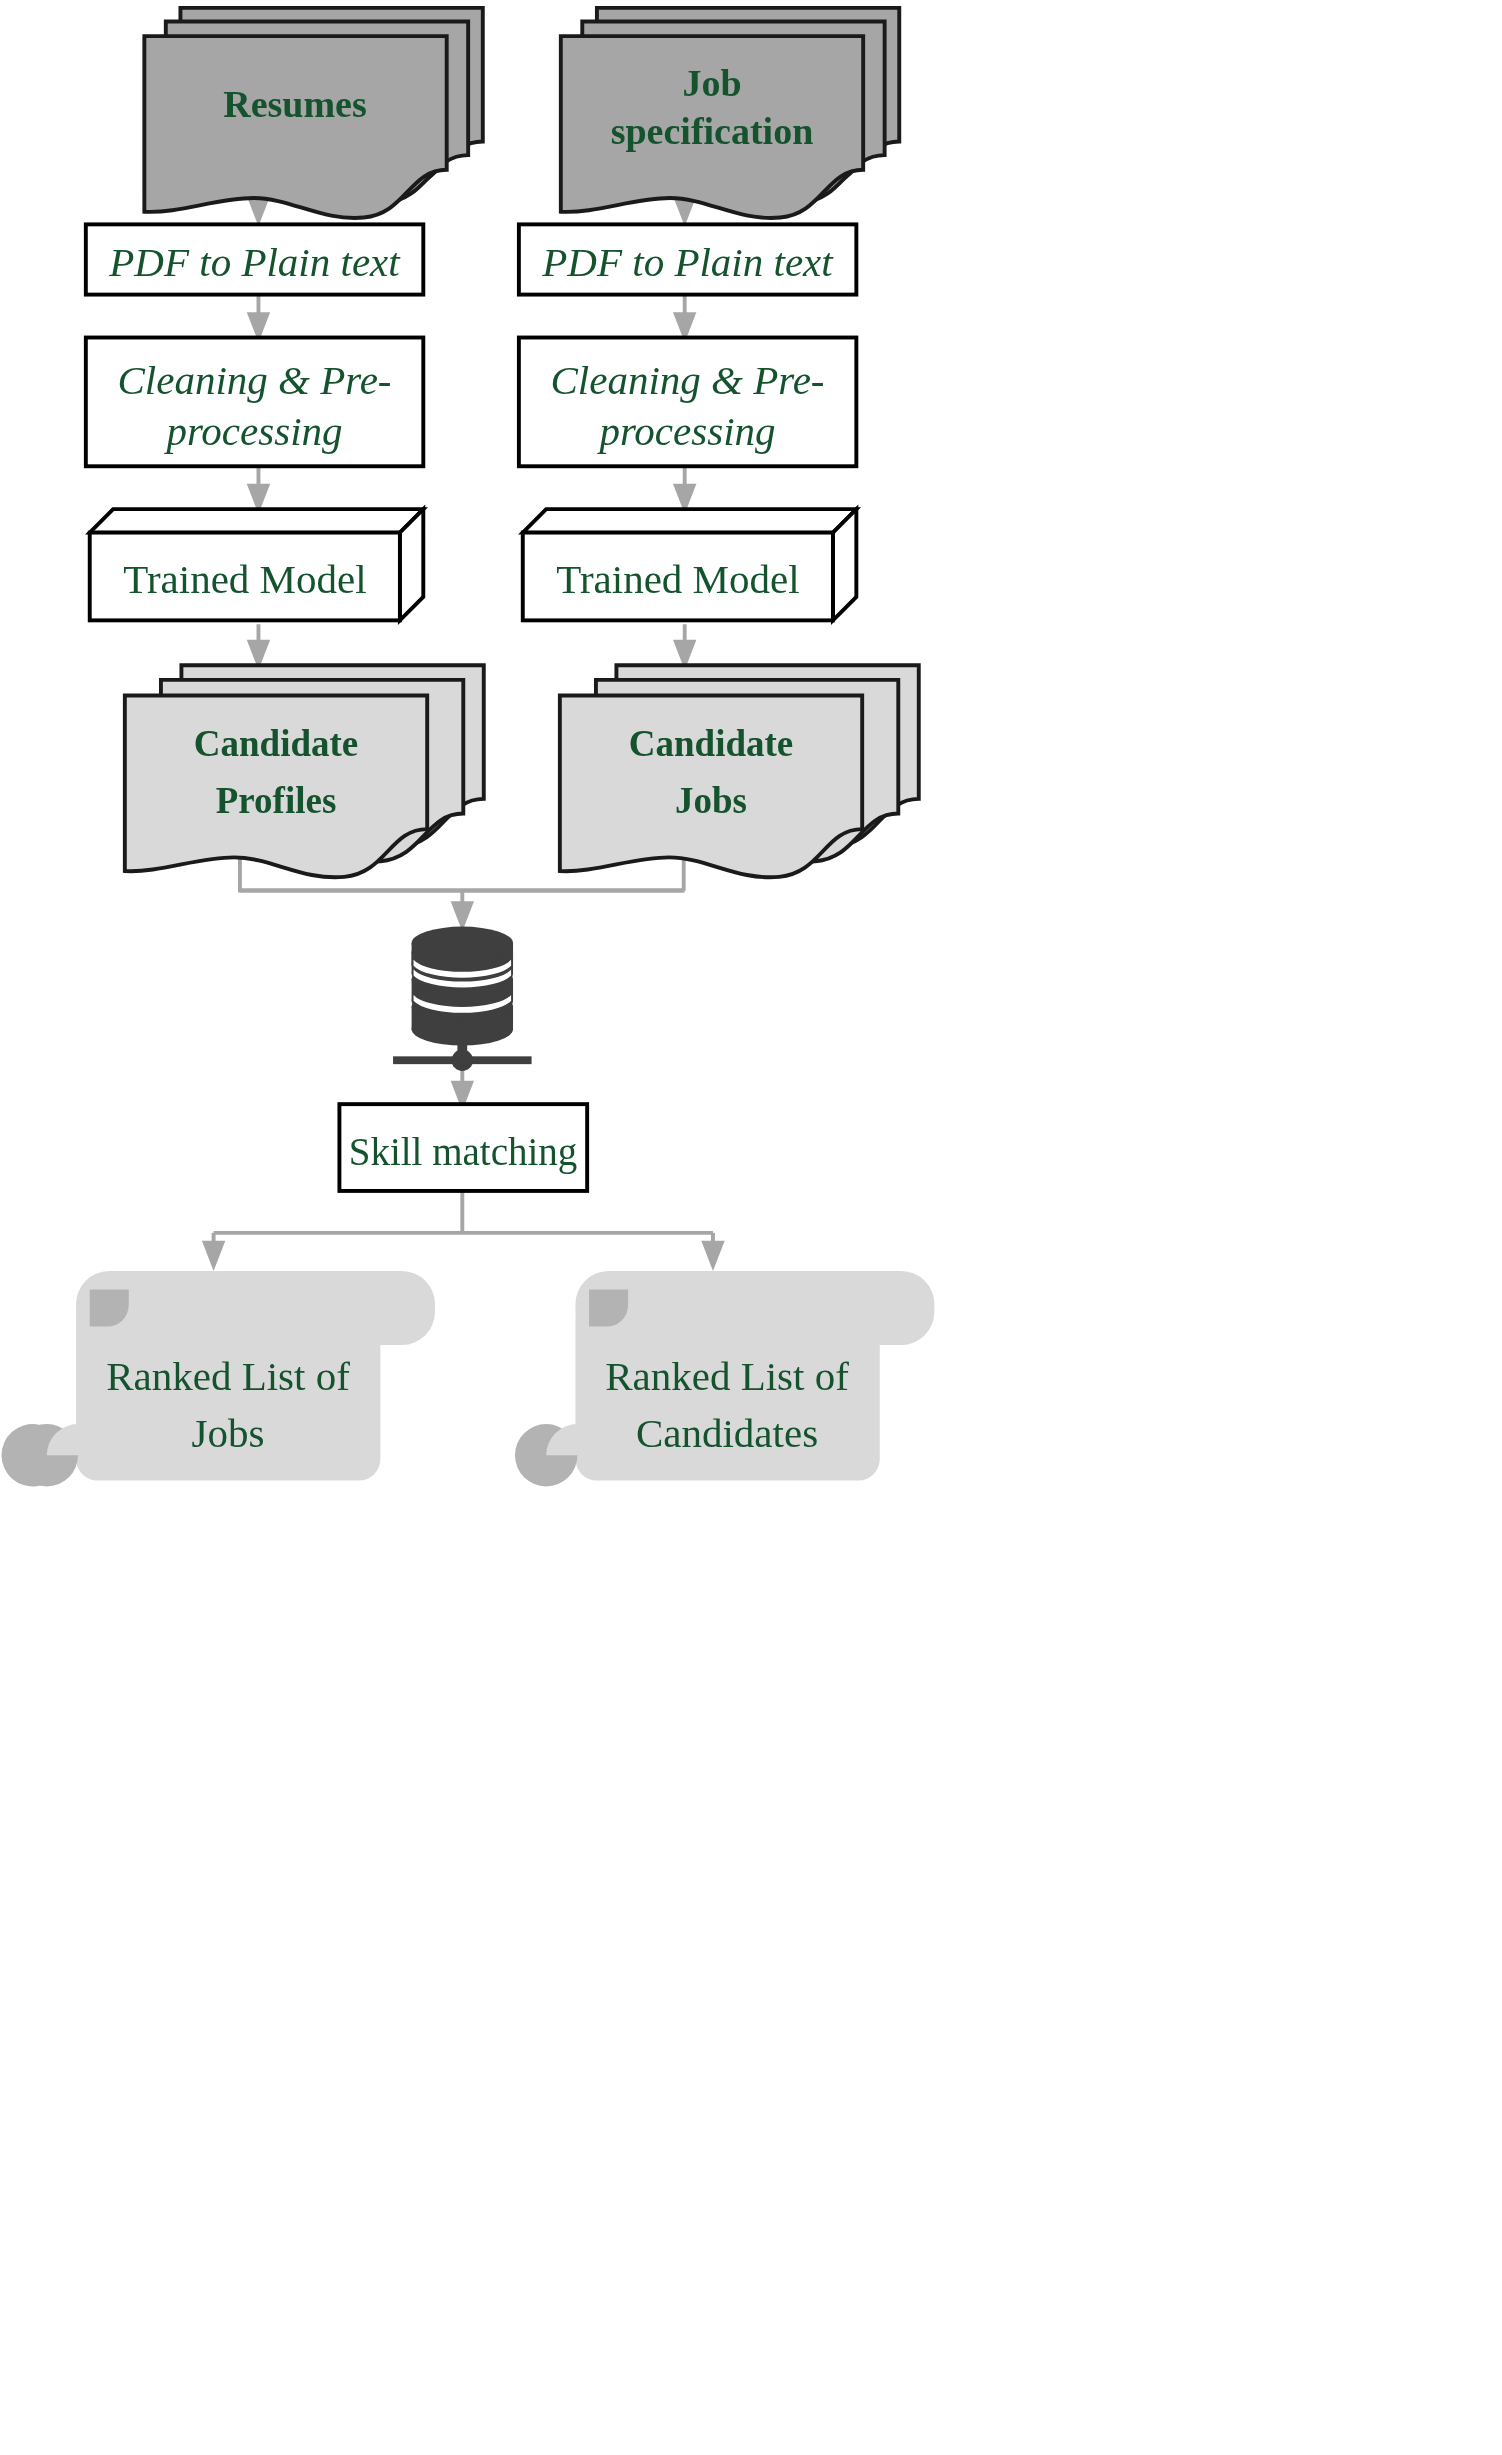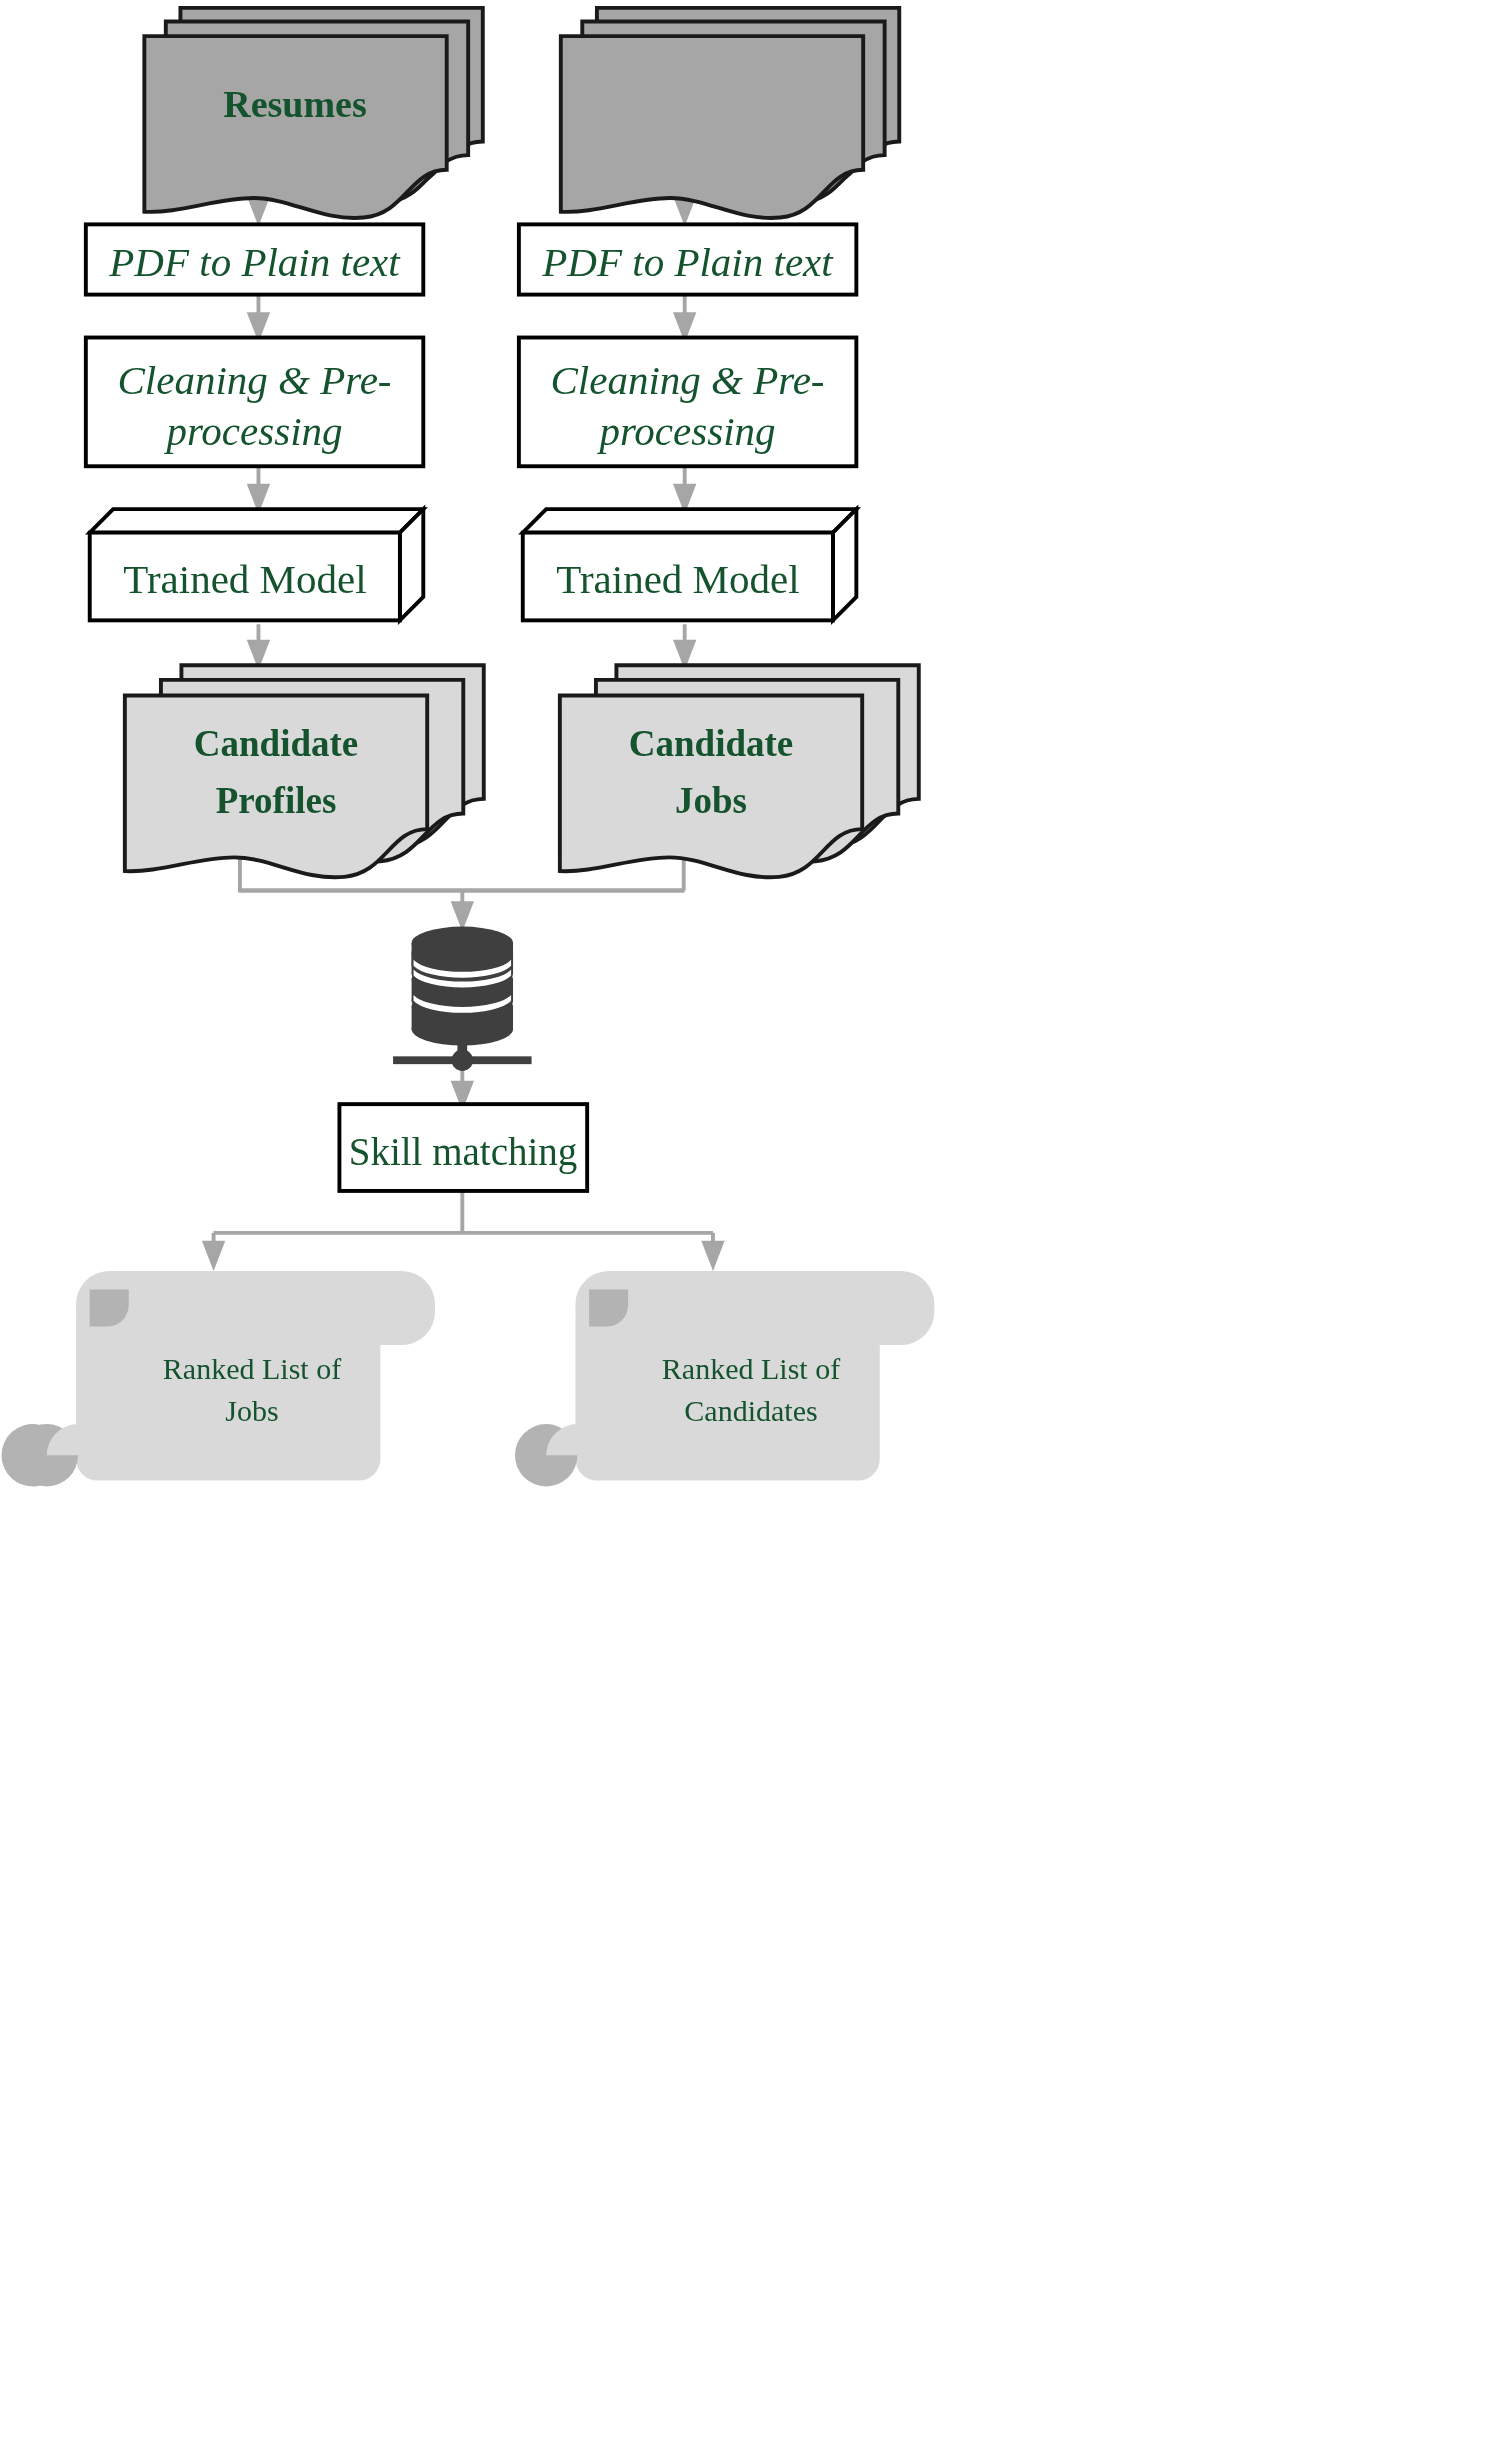--- a/index.html
+++ b/index.html
@@ -44,22 +44,21 @@
     font-size: 41px;
   }
   .t-cand {
     font-size: 37px;
     font-weight: bold;
   }
   .t-skill {
     font-size: 39px;
   }
   .t-scroll {
-    font-size: 30px;
-    padding-left: 24px;
+    font-size: 41px;
   }
 </style>
 </head>
 <body>
 
 <div id="canvas">
 
   <svg id="svgroot" viewBox="0 0 1541 2518" xmlns="http://www.w3.org/2000/svg">
 
     <defs>
@@ -239,20 +238,22 @@
       <rect x="590" y="1330" width="312" height="188" rx="22" ry="22" fill="#d9d9d9"></rect>
       <path d="M 604,1322 L 644,1322 L 644,1338 A 22,22 0 0 1 620,1360 L 604,1360 Z" fill="#b3b3b3"></path>
       <circle cx="560" cy="1492" r="32" fill="#b3b3b3"></circle>
       <path d="M 560,1492 L 592,1492 L 592,1460 A 32,32 0 0 0 560,1492 Z" fill="#d9d9d9"></path>
     </g>
 
   </svg>
 
   <div class="lbl t-doc-top" style="left:144px; top:81px; width:302px;">Resumes</div>
 
+  <div class="lbl t-doc-top" style="left:561px; top:60px; width:302px;">Job
+specification</div>
 
   <div class="lbl t-proc" style="left:86px; top:237px; width:337px;">PDF to Plain text</div>
 
   <div class="lbl t-proc" style="left:519px; top:237px; width:337px;">PDF to Plain text</div>
 
   <div class="lbl t-proc" style="left:86px; top:355px; width:337px;">Cleaning &amp; Pre-
 processing</div>
 
   <div class="lbl t-proc" style="left:519px; top:355px; width:337px;">Cleaning &amp; Pre-
 processing</div>

